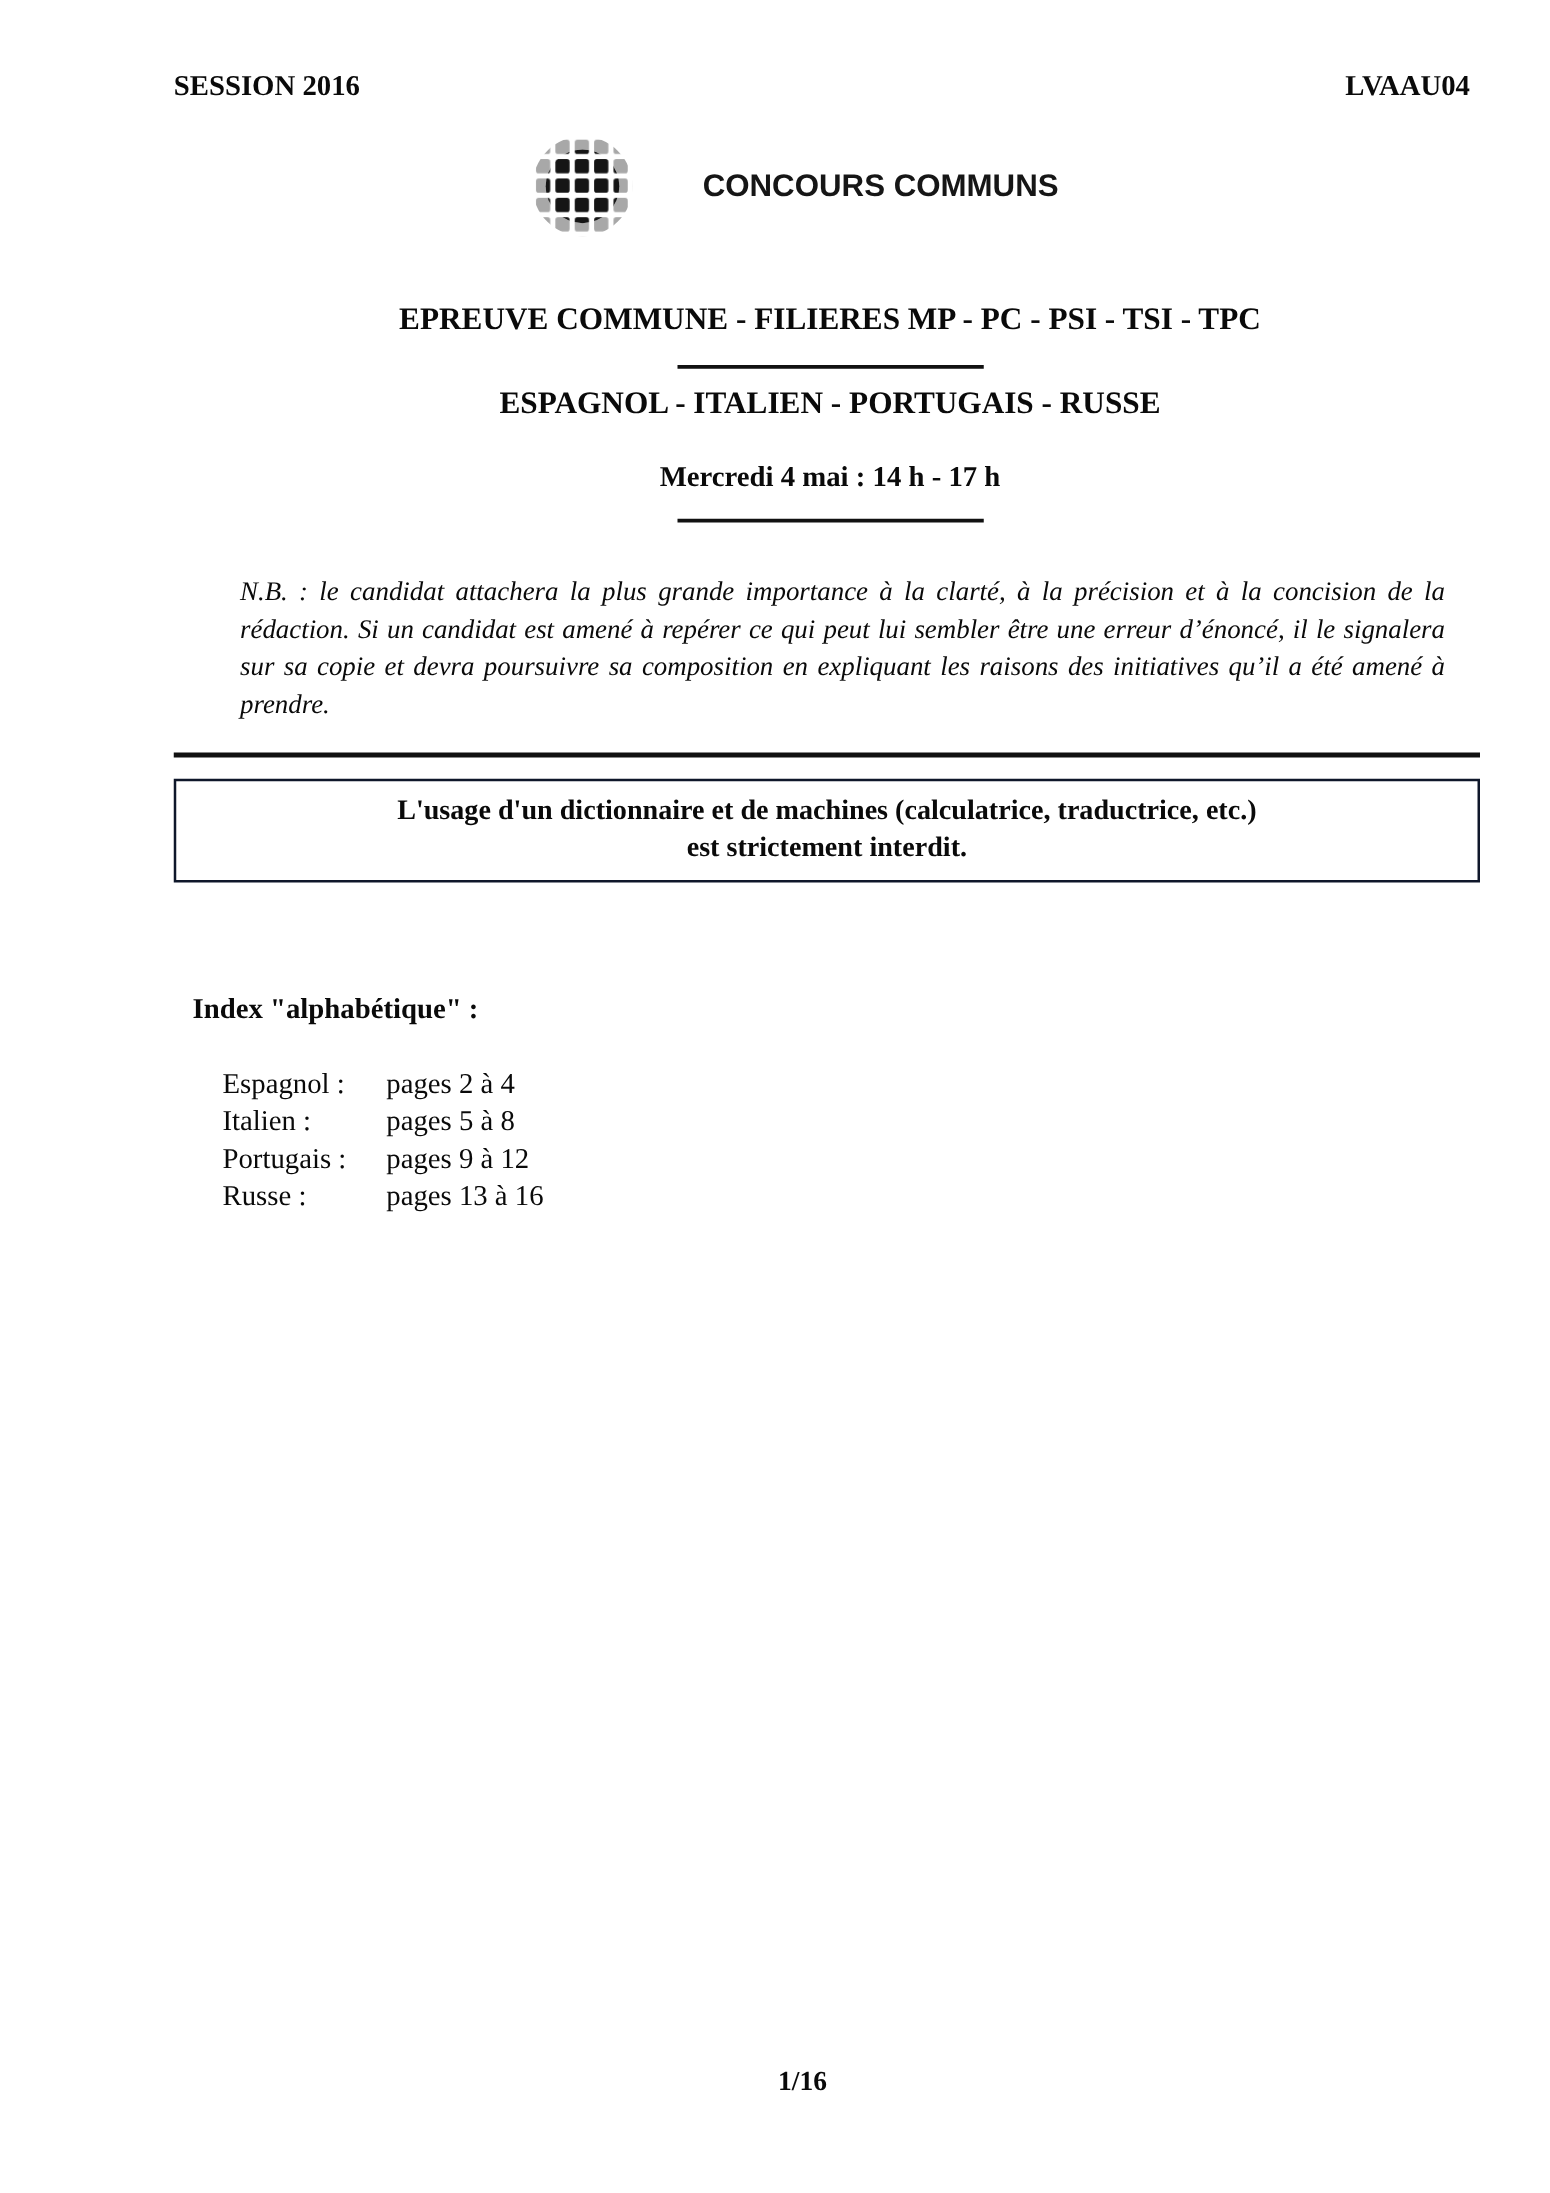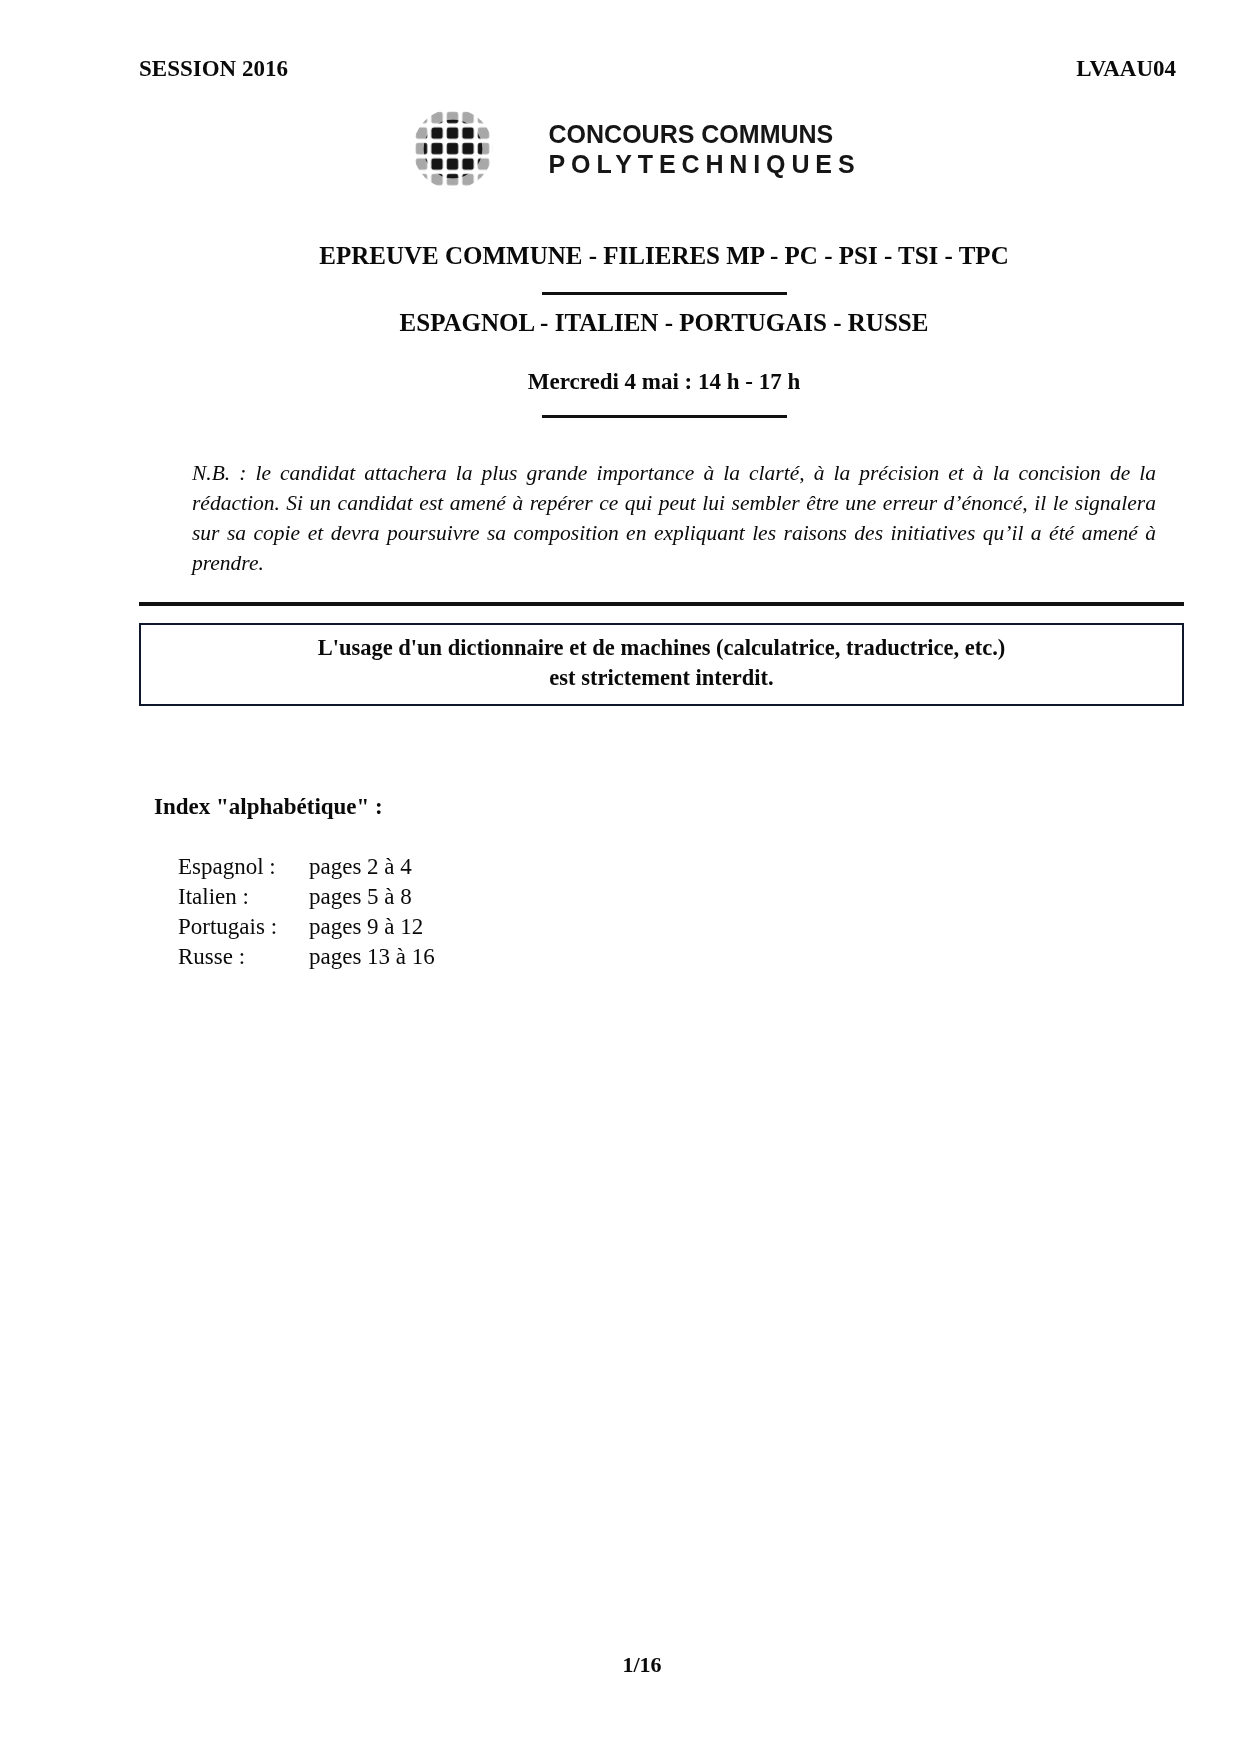--- a/index.html
+++ b/index.html
@@ -128,21 +128,20 @@
             <rect x="1.6" y="1.6" width="11.4" height="11.4" rx="2.2" fill="#151515"></rect>
           </pattern>
         </defs>
         <circle cx="41" cy="41" r="40" fill="url(#tiles-gray)"></circle>
         <circle cx="41" cy="41" r="29.5" fill="#ffffff"></circle>
         <circle cx="41" cy="41" r="29.5" fill="url(#tiles-dark)"></circle>
       </svg>
     </span>
     <span class="logo-text">
       <div class="line1">CONCOURS COMMUNS</div>
-      <div class="line2">POLYTECHNIQUES</div>
     </span>
   </div>
 
   <div class="center-zone">
     <div class="epreuve-title">EPREUVE COMMUNE - FILIERES MP - PC - PSI - TSI - TPC</div>
     <div class="rule-small"></div>
     <div class="languages-line">ESPAGNOL - ITALIEN - PORTUGAIS - RUSSE</div>
     <div class="date-line">Mercredi 4 mai : 14 h - 17 h</div>
     <div class="rule-small rule-small-2"></div>
   </div>

